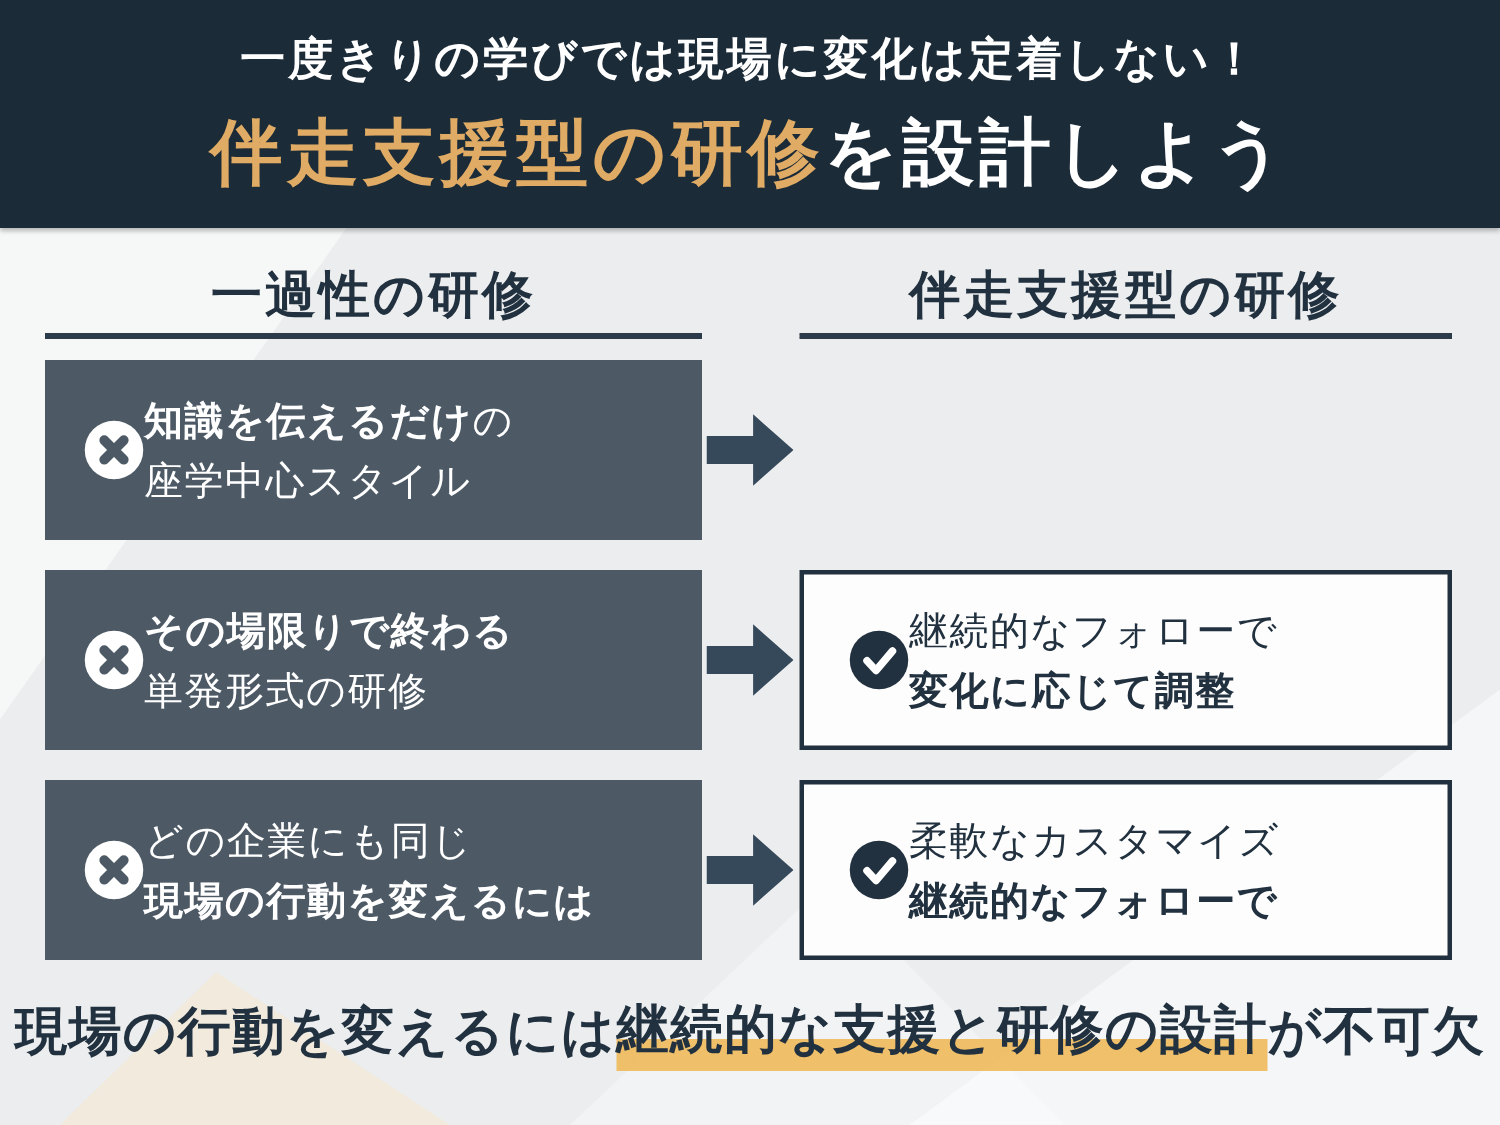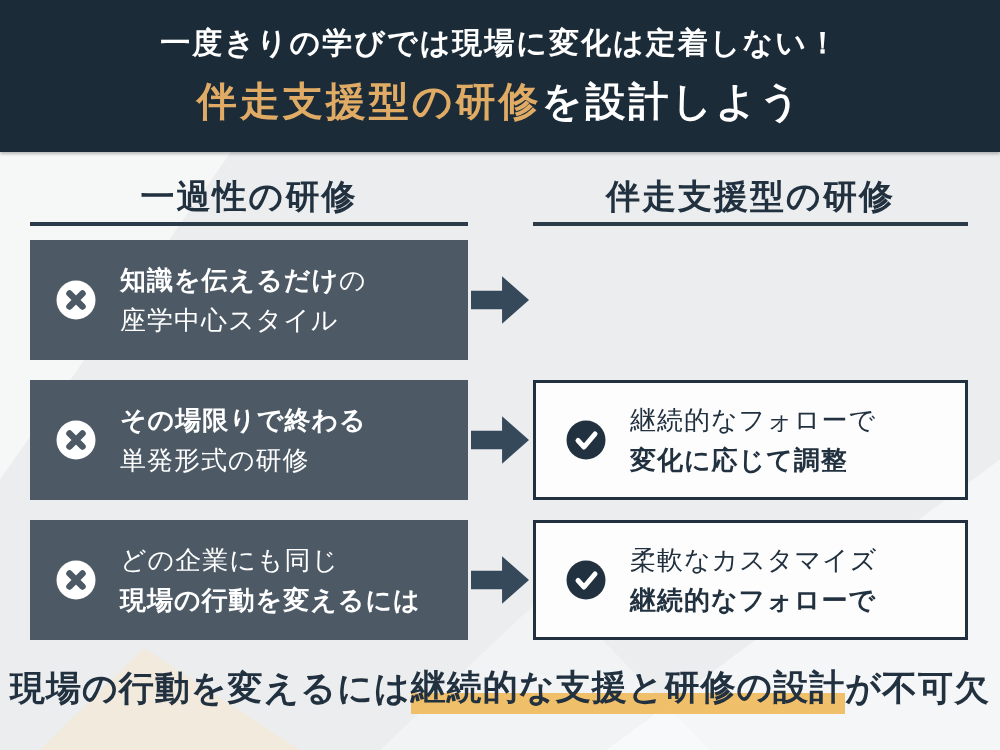--- a/index.html
+++ b/index.html
@@ -24,21 +24,21 @@
   }
   
   .header{
     position:absolute;left:0;top:0;width:1000px;height:152px;
     background:var(--header-bg);
     display:flex;flex-direction:column;align-items:center;justify-content:center;
     gap:10px;z-index:3;
     box-shadow:0 2px 3px rgba(0,0,0,.25);
   }
   .h-line1{color:#fff;font-size:30px;font-weight:700;letter-spacing:2px;}
-  .h-line2{color:#fff;font-size:40px;font-weight:700;letter-spacing:3px;}
+  .h-line2{color:#fff;font-size:48px;font-weight:700;letter-spacing:3px;}
   .h-line2 .accent{color:var(--gold);}
   
   .bg-shape{position:absolute;z-index:0;}
   .bg-1{left:0;top:152px;width:420px;height:420px;background:rgba(255,255,255,.55);
         clip-path:polygon(0 0,55% 0,0 78%);}
   .bg-2{right:0;bottom:0;width:480px;height:330px;background:rgba(255,255,255,.5);
         clip-path:polygon(100% 100%,18% 100%,100% 12%);}
   .bg-3{left:380px;bottom:0;width:330px;height:180px;background:rgba(255,255,255,.35);
         clip-path:polygon(0 100%,100% 100%,52% 10%);}
   .bg-4{left:40px;bottom:0;width:260px;height:120px;background:rgba(246,231,208,.55);
@@ -63,21 +63,21 @@
     left:30px;width:438px;background:var(--slate);
     color:#fff;
   }
   .box-right{
     left:533px;width:435px;background:var(--box-white);
     border:3px solid var(--navy);color:var(--navy);
   }
   .icon-wrap{flex:0 0 auto;width:40px;height:40px;margin-left:26px;display:block;}
   .box-right .icon-wrap{margin-left:30px;}
   .icon-wrap svg{display:block;width:40px;height:40px;}
-  .box-text{margin-left:24px;font-size:26px;line-height:40px;letter-spacing:1px;}
+  .box-text{font-size:26px;line-height:40px;letter-spacing:1px;}
   .box-text .b{font-weight:700;}
   .box-text .n{font-weight:400;}
   .arrow{
     position:absolute;left:471px;top:32px;width:58px;height:56px;
   }
   .arrow svg{display:block;width:58px;height:56px;}
   
   .footer{
     position:absolute;left:0;top:660px;width:1000px;height:56px;z-index:2;
     display:flex;align-items:center;justify-content:center;

